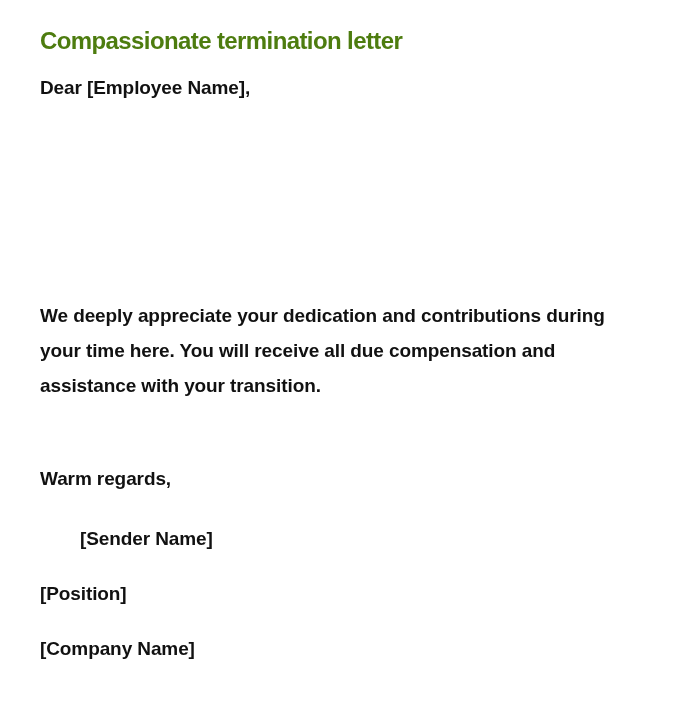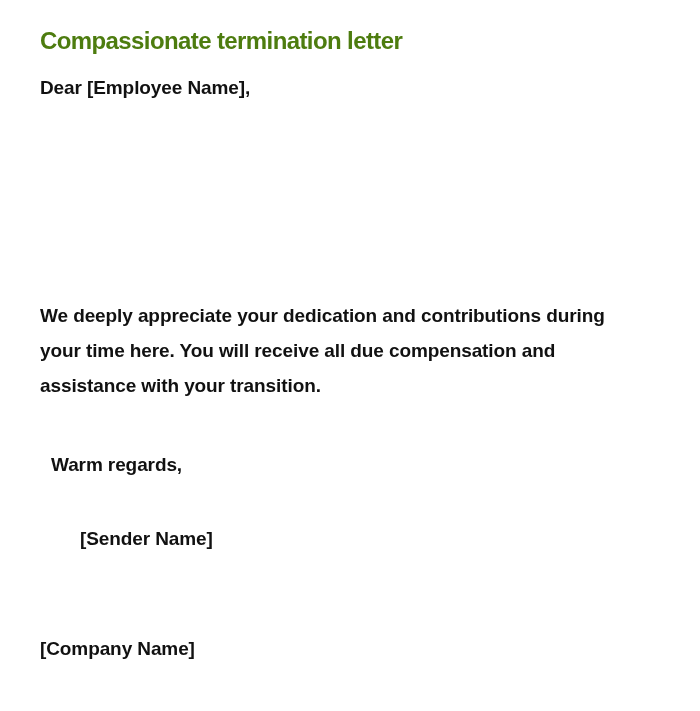--- a/index.html
+++ b/index.html
@@ -17,28 +17,29 @@
     .body-text {
       position: absolute; left: 40px; width: 610px;
       font-size: 19px; line-height: 35px; margin: 0;
       letter-spacing: -0.1px;
       font-weight: bold;
     }
     #p-greeting { top: 70px; }
     #p-1 { top: 125px; }
     #p-2 { top: 298px; }
     #p-3 { top: 410px; }
-    #p-closing { top: 447px; margin-left: 11px; }
+    #p-closing { top: 461px; }
     #p-sender { top: 521px; margin-left: 40px; }
     #p-position { top: 576px; }
     #p-company { top: 631px; }
   </style>
 </head>
 <body>
 
 <div class="page">
   <h1 class="title">Compassionate termination letter</h1>
   <p class="body-text" id="p-greeting">Dear [Employee Name],</p>
   <p class="body-text" id="p-2">We deeply appreciate your dedication and contributions during your time here. You will receive all due compensation and assistance with your transition.</p>
   <p class="body-text" id="p-closing">Warm regards,</p>
   <p class="body-text" id="p-sender">[Sender Name]</p>
+  <p class="body-text" id="p-position">[Position]</p>
   <p class="body-text" id="p-company">[Company Name]</p>
 </div>
 
 </body></html>

